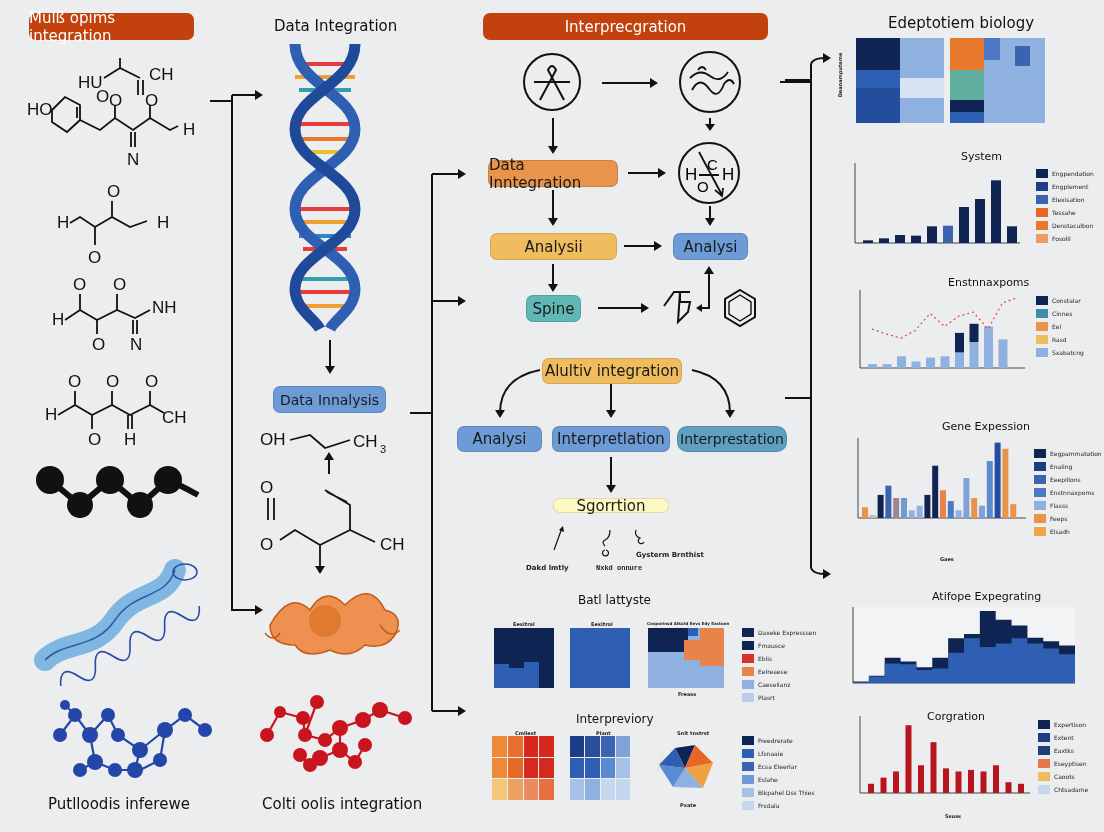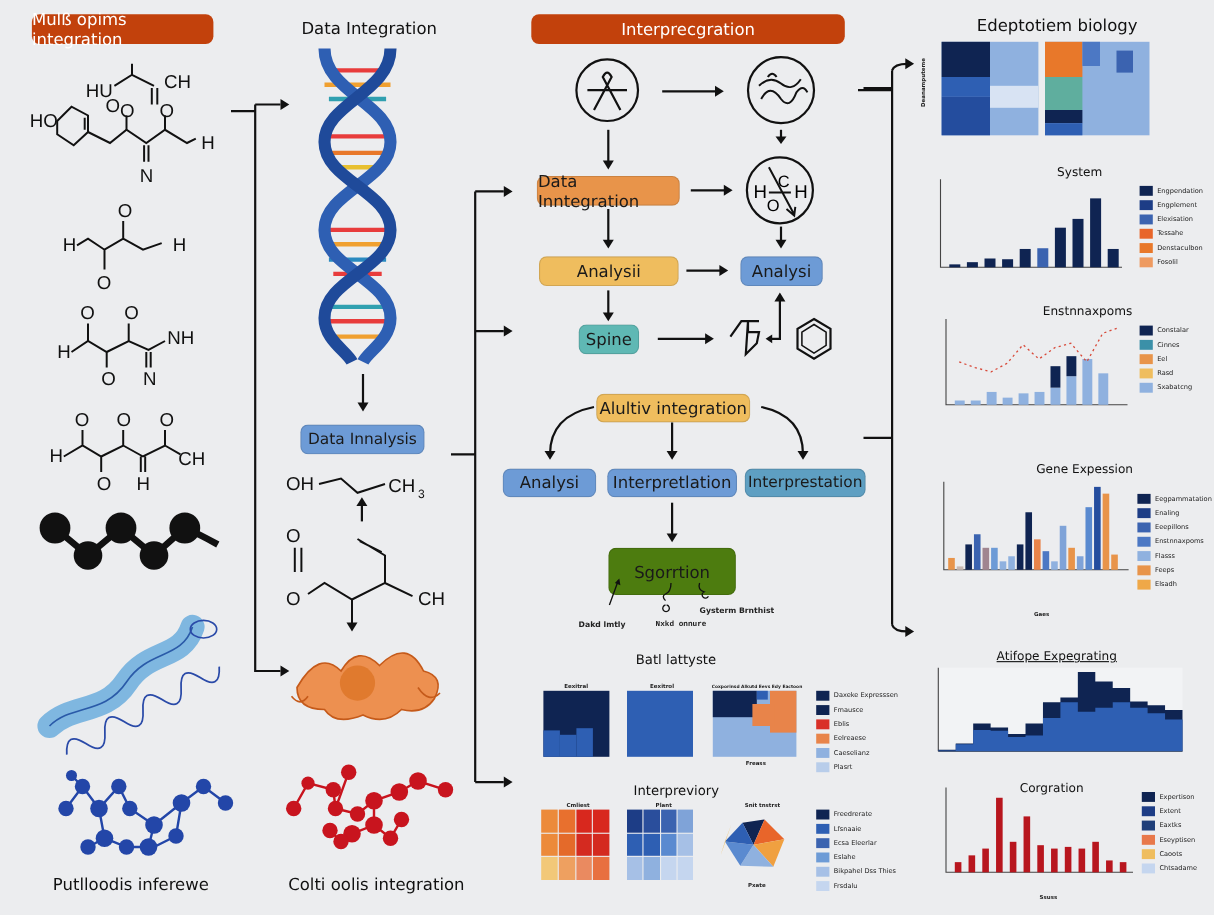--- a/index.html
+++ b/index.html
@@ -275,27 +275,27 @@
 </svg>
 
 <div class="box" style="left:542px;top:358px;width:140px;height:26px;background:#efbd5e;">Alultiv integration</div>
 <svg style="left:490px;top:368px" width="260" height="55">
   <path d="M50 2 Q10 10 10 45 M202 2 Q240 10 240 45 M121 16 L121 44" stroke="#111" stroke-width="2" fill="none"></path>
   <path d="M5 42 L10 50 L15 42Z M235 42 L240 50 L245 42Z M116 42 L121 50 L126 42Z" fill="#111"></path>
 </svg>
 
 <div class="box" style="left:457px;top:426px;width:85px;height:26px;background:#6d9bd6;">Analysi</div>
 <div class="box" style="left:552px;top:426px;width:118px;height:26px;background:#6d9bd6;">Interpretlation</div>
-<div class="box" style="left:677px;top:426px;width:110px;height:26px;background:#5e9fc2;font-size:14px;">Interprestation</div>
+<div class="box" style="left:677px;top:426px;width:110px;height:26px;background:#5e9fc2;font-size:14px;border-radius:10px;">Interprestation</div>
 
 <svg style="left:606px;top:457px" width="10" height="38">
     <path d="M5 0 L5 30" stroke="#111" stroke-width="2"></path>
     <path d="M0 28 L5 36 L10 28Z" fill="#111"></path>
   </svg>
-<div class="box" style="left:553px;top:498px;width:116px;height:43px;background:#4d7c0f;">Sgorrtion</div>
+<div class="box" style="left:553px;top:498px;width:116px;height:15px;background:#fef9c3;">Sgorrtion</div>
 <svg style="left:550px;top:528px" width="150" height="30">
   <path d="M12 0 L4 22 M60 2 q0 8 -5 10 q-4 2 0 6 M55 22 a3 3 0 1 0 1 0 M86 2 q-2 6 4 8 a3 3 0 1 0 4 4" stroke="#111" stroke-width="1.2" fill="none"></path>
   <path d="M9 2 L13 -2 L14 4Z" fill="#111"></path>
 </svg>
 <div class="small" style="left:526px;top:564px;">Dakd lmtly</div>
 <div class="small" style="left:596px;top:564px;font-family:Liberation Mono, monospace;">Nxkd onnure</div>
 <div class="small" style="left:636px;top:551px;">Gysterm Brnthist</div>
 
 <div class="ctitle" style="left:578px;top:593px;font-size:12px;">Batl lattyste</div>
 <div class="small" style="left:513px;top:621px;font-size:5px;">Eexitral</div>
@@ -570,21 +570,21 @@
   <div class="it">
       <div class="sw" style="background:#e8944a"></div>
       <span class="tx">Feeps</span>
     </div>
   <div class="it">
       <div class="sw" style="background:#efa848"></div>
       <span class="tx">Elsadh</span>
     </div>
 </div>
 
-<div class="ctitle" style="left:906px;top:590px;font-size:11px;text-decoration:underline;">Atifope Expegrating</div>
+<div class="ctitle" style="left:932px;top:590px;font-size:11px;">Atifope Expegrating</div>
 <svg style="left:853px;top:607px" width="225" height="78">
   <rect x="0" y="0" width="222" height="76" fill="#f2f3f5"></rect>
   <path d="M0 76 L222 76 M0 0 L0 76" stroke="#444" stroke-width="1" fill="none"></path>
   <path id="atif-total" fill="#0f2452" d="M0 76 L0 74.56 L15.857142857142858 74.56 L15.857142857142858 68.8 L31.714285714285715 68.8 L31.714285714285715 50.8 L47.57142857142857 50.8 L47.57142857142857 54.400000000000006 L63.42857142857143 54.400000000000006 L63.42857142857143 60.16 L79.28571428571429 60.16 L79.28571428571429 50.8 L95.14285714285714 50.8 L95.14285714285714 31.36 L111 31.36 L111 27.04 L126.85714285714286 27.04 L126.85714285714286 4 L142.71428571428572 4 L142.71428571428572 12.64 L158.57142857142858 12.64 L158.57142857142858 18.4 L174.42857142857144 18.4 L174.42857142857144 30.64 L190.28571428571428 30.64 L190.28571428571428 34.24 L206.14285714285714 34.24 L206.14285714285714 38.56 L222 38.56 L222 76 Z"></path>
   <path id="atif-base" fill="#2e5fb3" d="M0 76 L0 75.28 L15.857142857142858 75.28 L15.857142857142858 69.52 L31.714285714285715 69.52 L31.714285714285715 56.56 L47.57142857142857 56.56 L47.57142857142857 57.28 L63.42857142857143 57.28 L63.42857142857143 63.04 L79.28571428571429 63.04 L79.28571428571429 61.6 L95.14285714285714 61.6 L95.14285714285714 45.760000000000005 L111 45.760000000000005 L111 31.36 L126.85714285714286 31.36 L126.85714285714286 40 L142.71428571428572 40 L142.71428571428572 36.4 L158.57142857142858 36.4 L158.57142857142858 31.36 L174.42857142857144 31.36 L174.42857142857144 36.4 L190.28571428571428 36.4 L190.28571428571428 41.44 L206.14285714285714 41.44 L206.14285714285714 47.2 L222 47.2 L222 76 Z"></path>
 </svg>
 
 <div class="ctitle" style="left:927px;top:710px;font-size:11px;">Corgration</div>
 <svg style="left:860px;top:716px" width="170" height="78">
   <path d="M0 0 L0 77 L170 77" stroke="#444" stroke-width="1" fill="none"></path>

